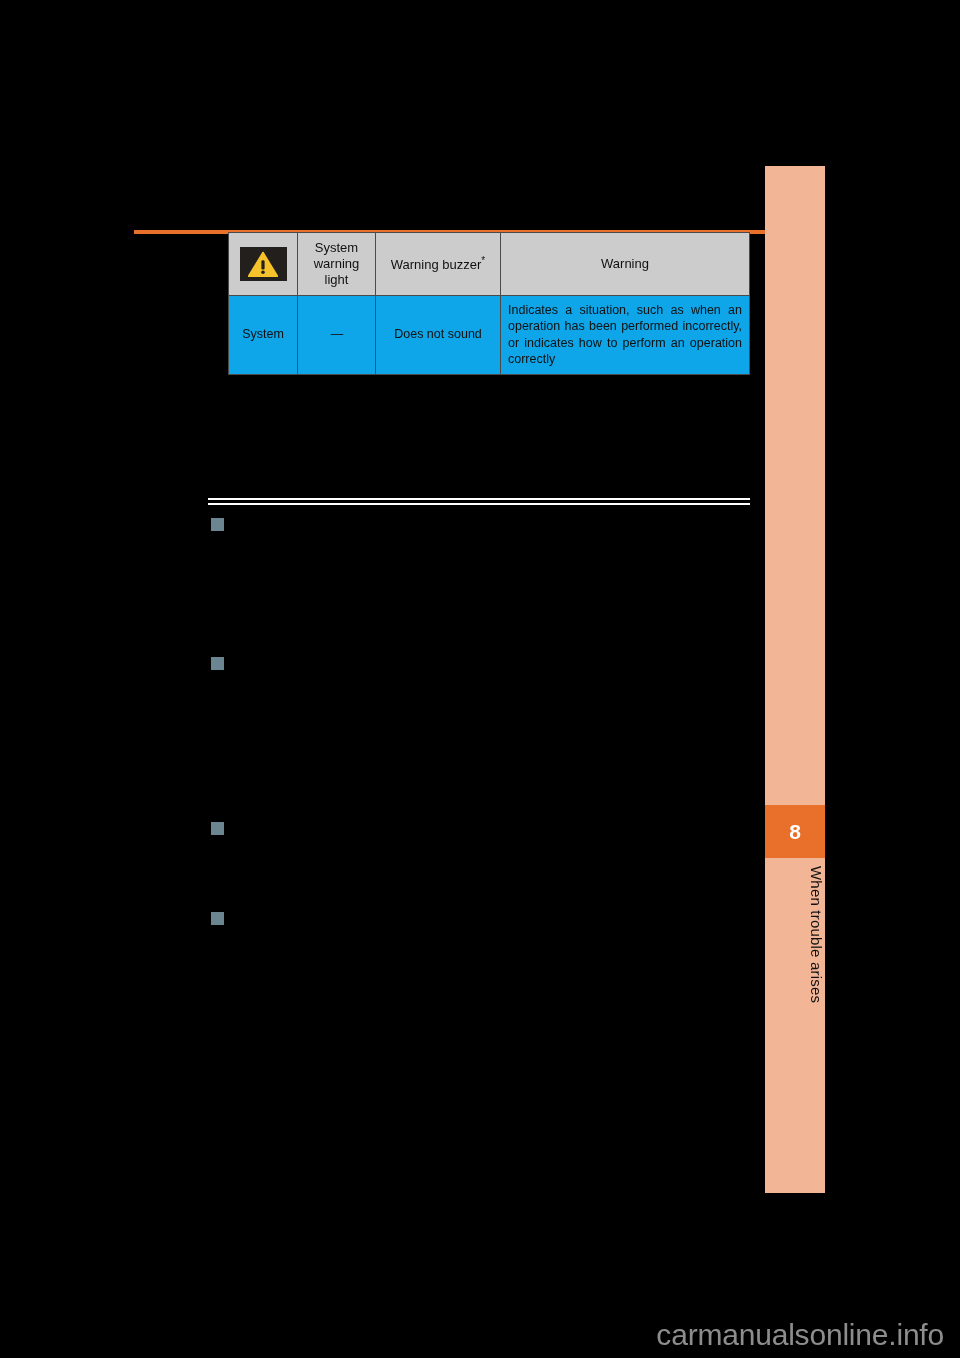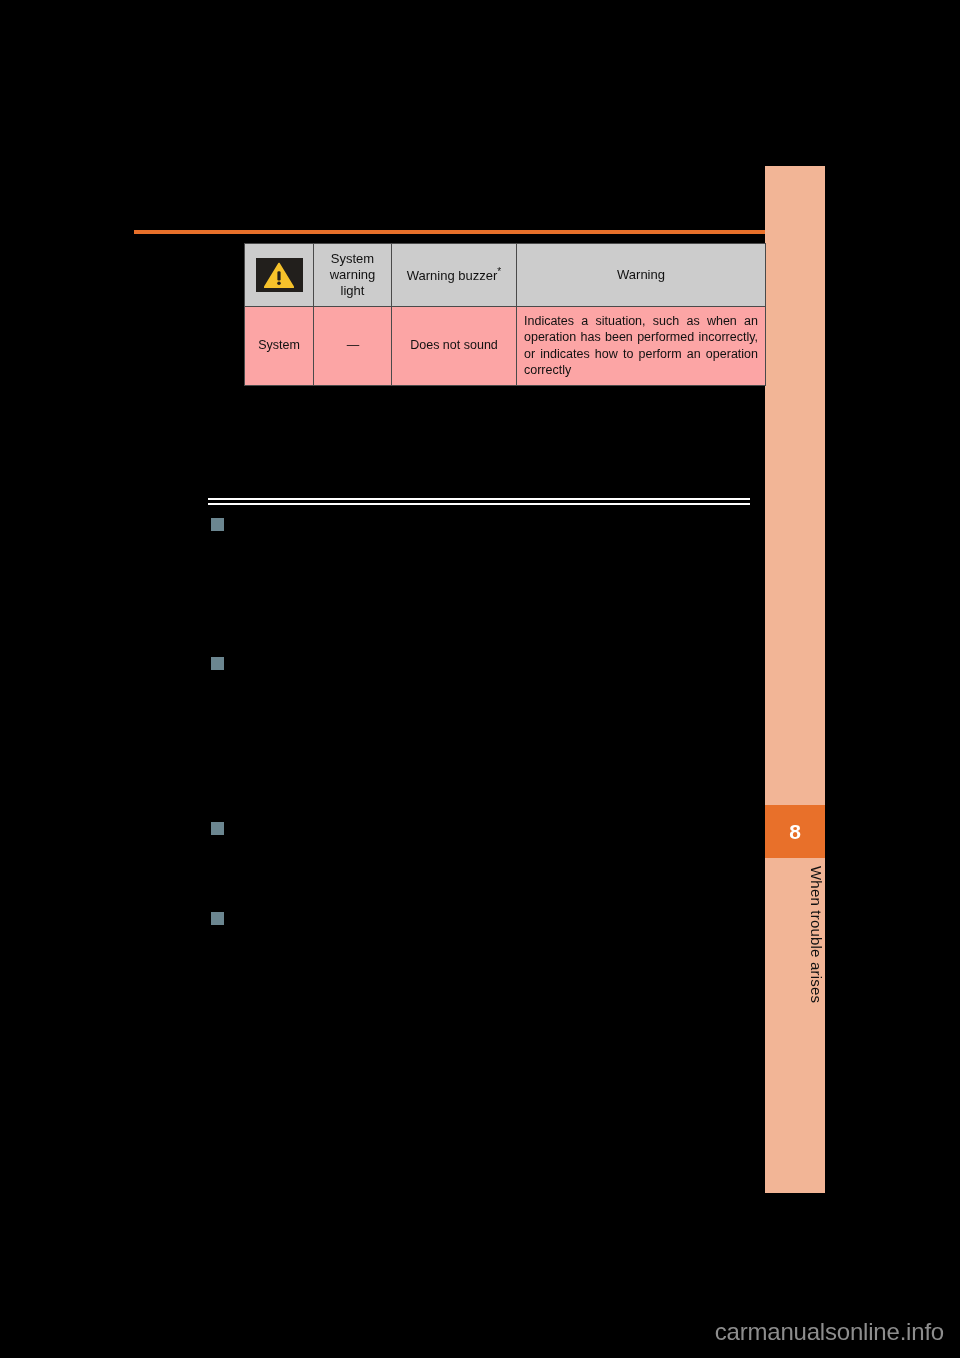--- a/index.html
+++ b/index.html
@@ -73,26 +73,25 @@
     justify-content: flex-start;
     padding-left: 22px;
     box-sizing: border-box;
     letter-spacing: 0.2px;
   }
 
   
   .warn-table {
     position: absolute;
     left: 228px;
-    top: 243px;
+    top: 232px;
     width: 521px;
     border-collapse: collapse;
-    background: #fca5a5;
+    background: #0ea5e9;
     table-layout: fixed;
-    margin-left: 16px;
   }
   .warn-table td, .warn-table th {
     border: 1px solid #4a4a4a;
     font-family: "Liberation Sans", sans-serif;
     font-size: 12.5px;
     color: #111;
     padding: 5px 6px;
     vertical-align: middle;
   }
   .warn-table thead td {
@@ -170,21 +169,21 @@
   
   .watermark {
     position: absolute;
     left: 0;
     top: 1318px;
     width: 960px;
     text-align: right;
     padding-right: 16px;
     box-sizing: border-box;
     color: #8d8d8d;
-    font-size: 24px;
+    font-size: 30px;
     font-family: "Liberation Sans", sans-serif;
     letter-spacing: -0.2px;
   }
 </style>
 </head>
 <body>
 
 <div id="page">
 
   <div class="header-rule"></div>

